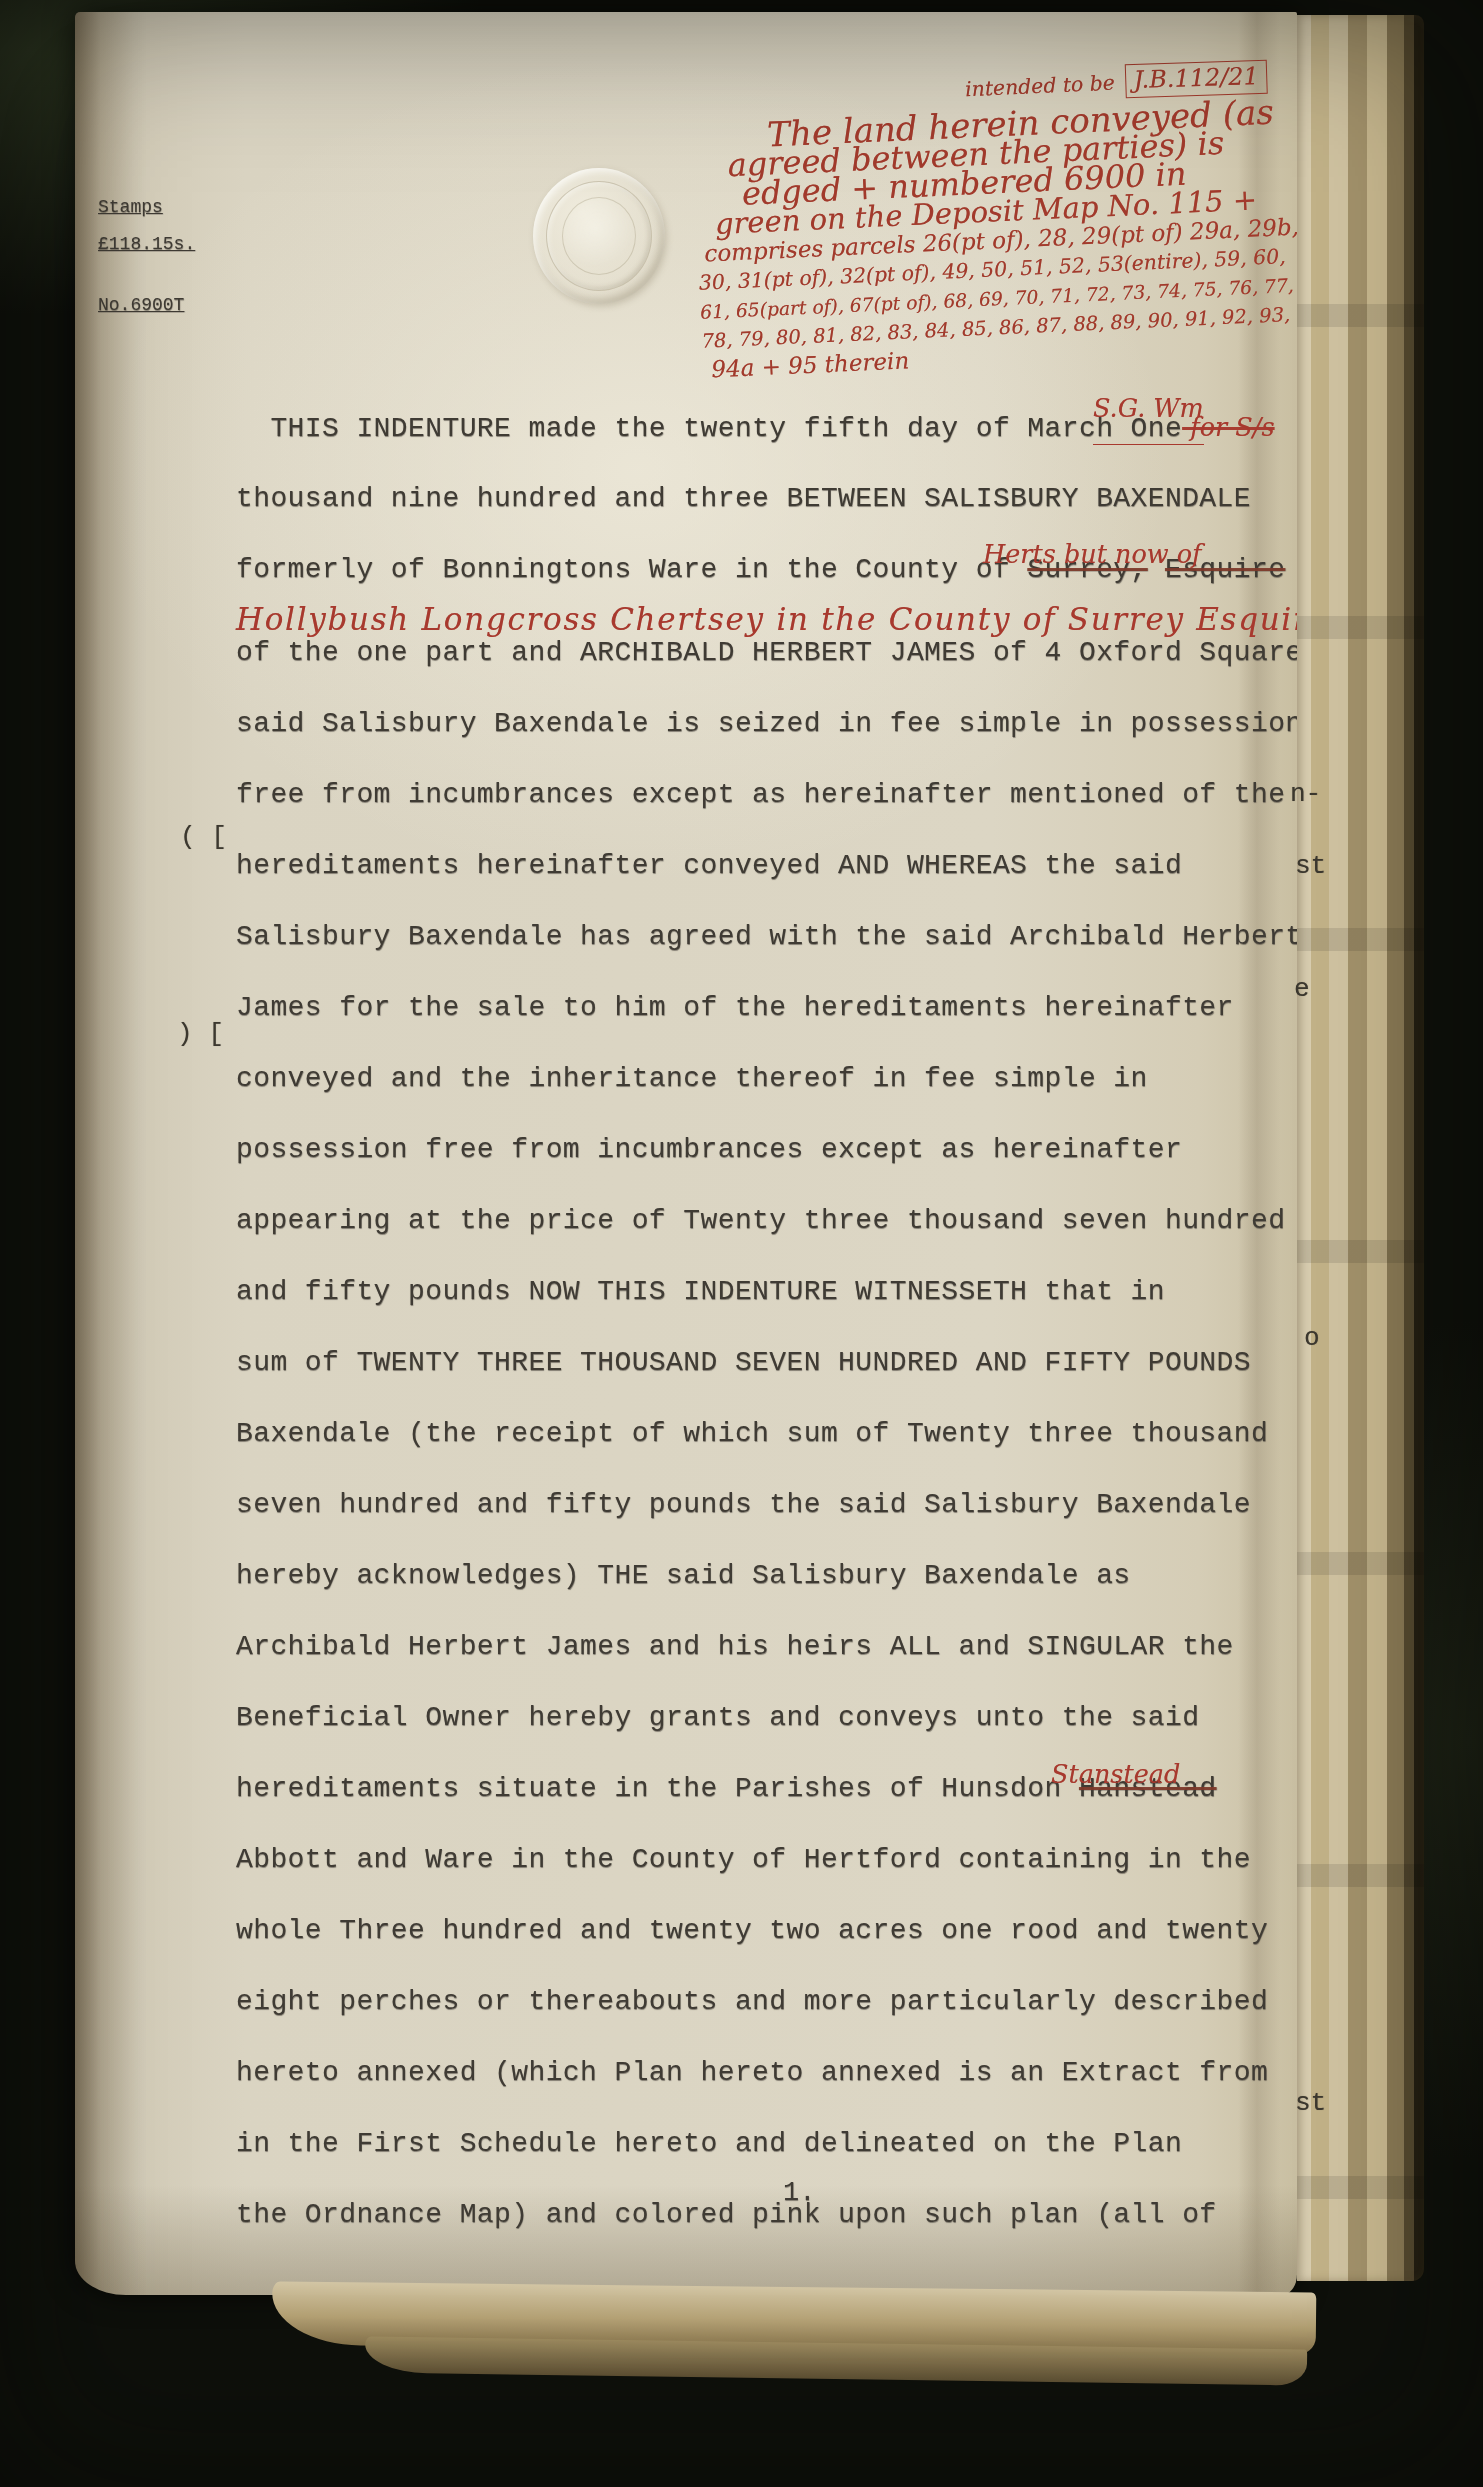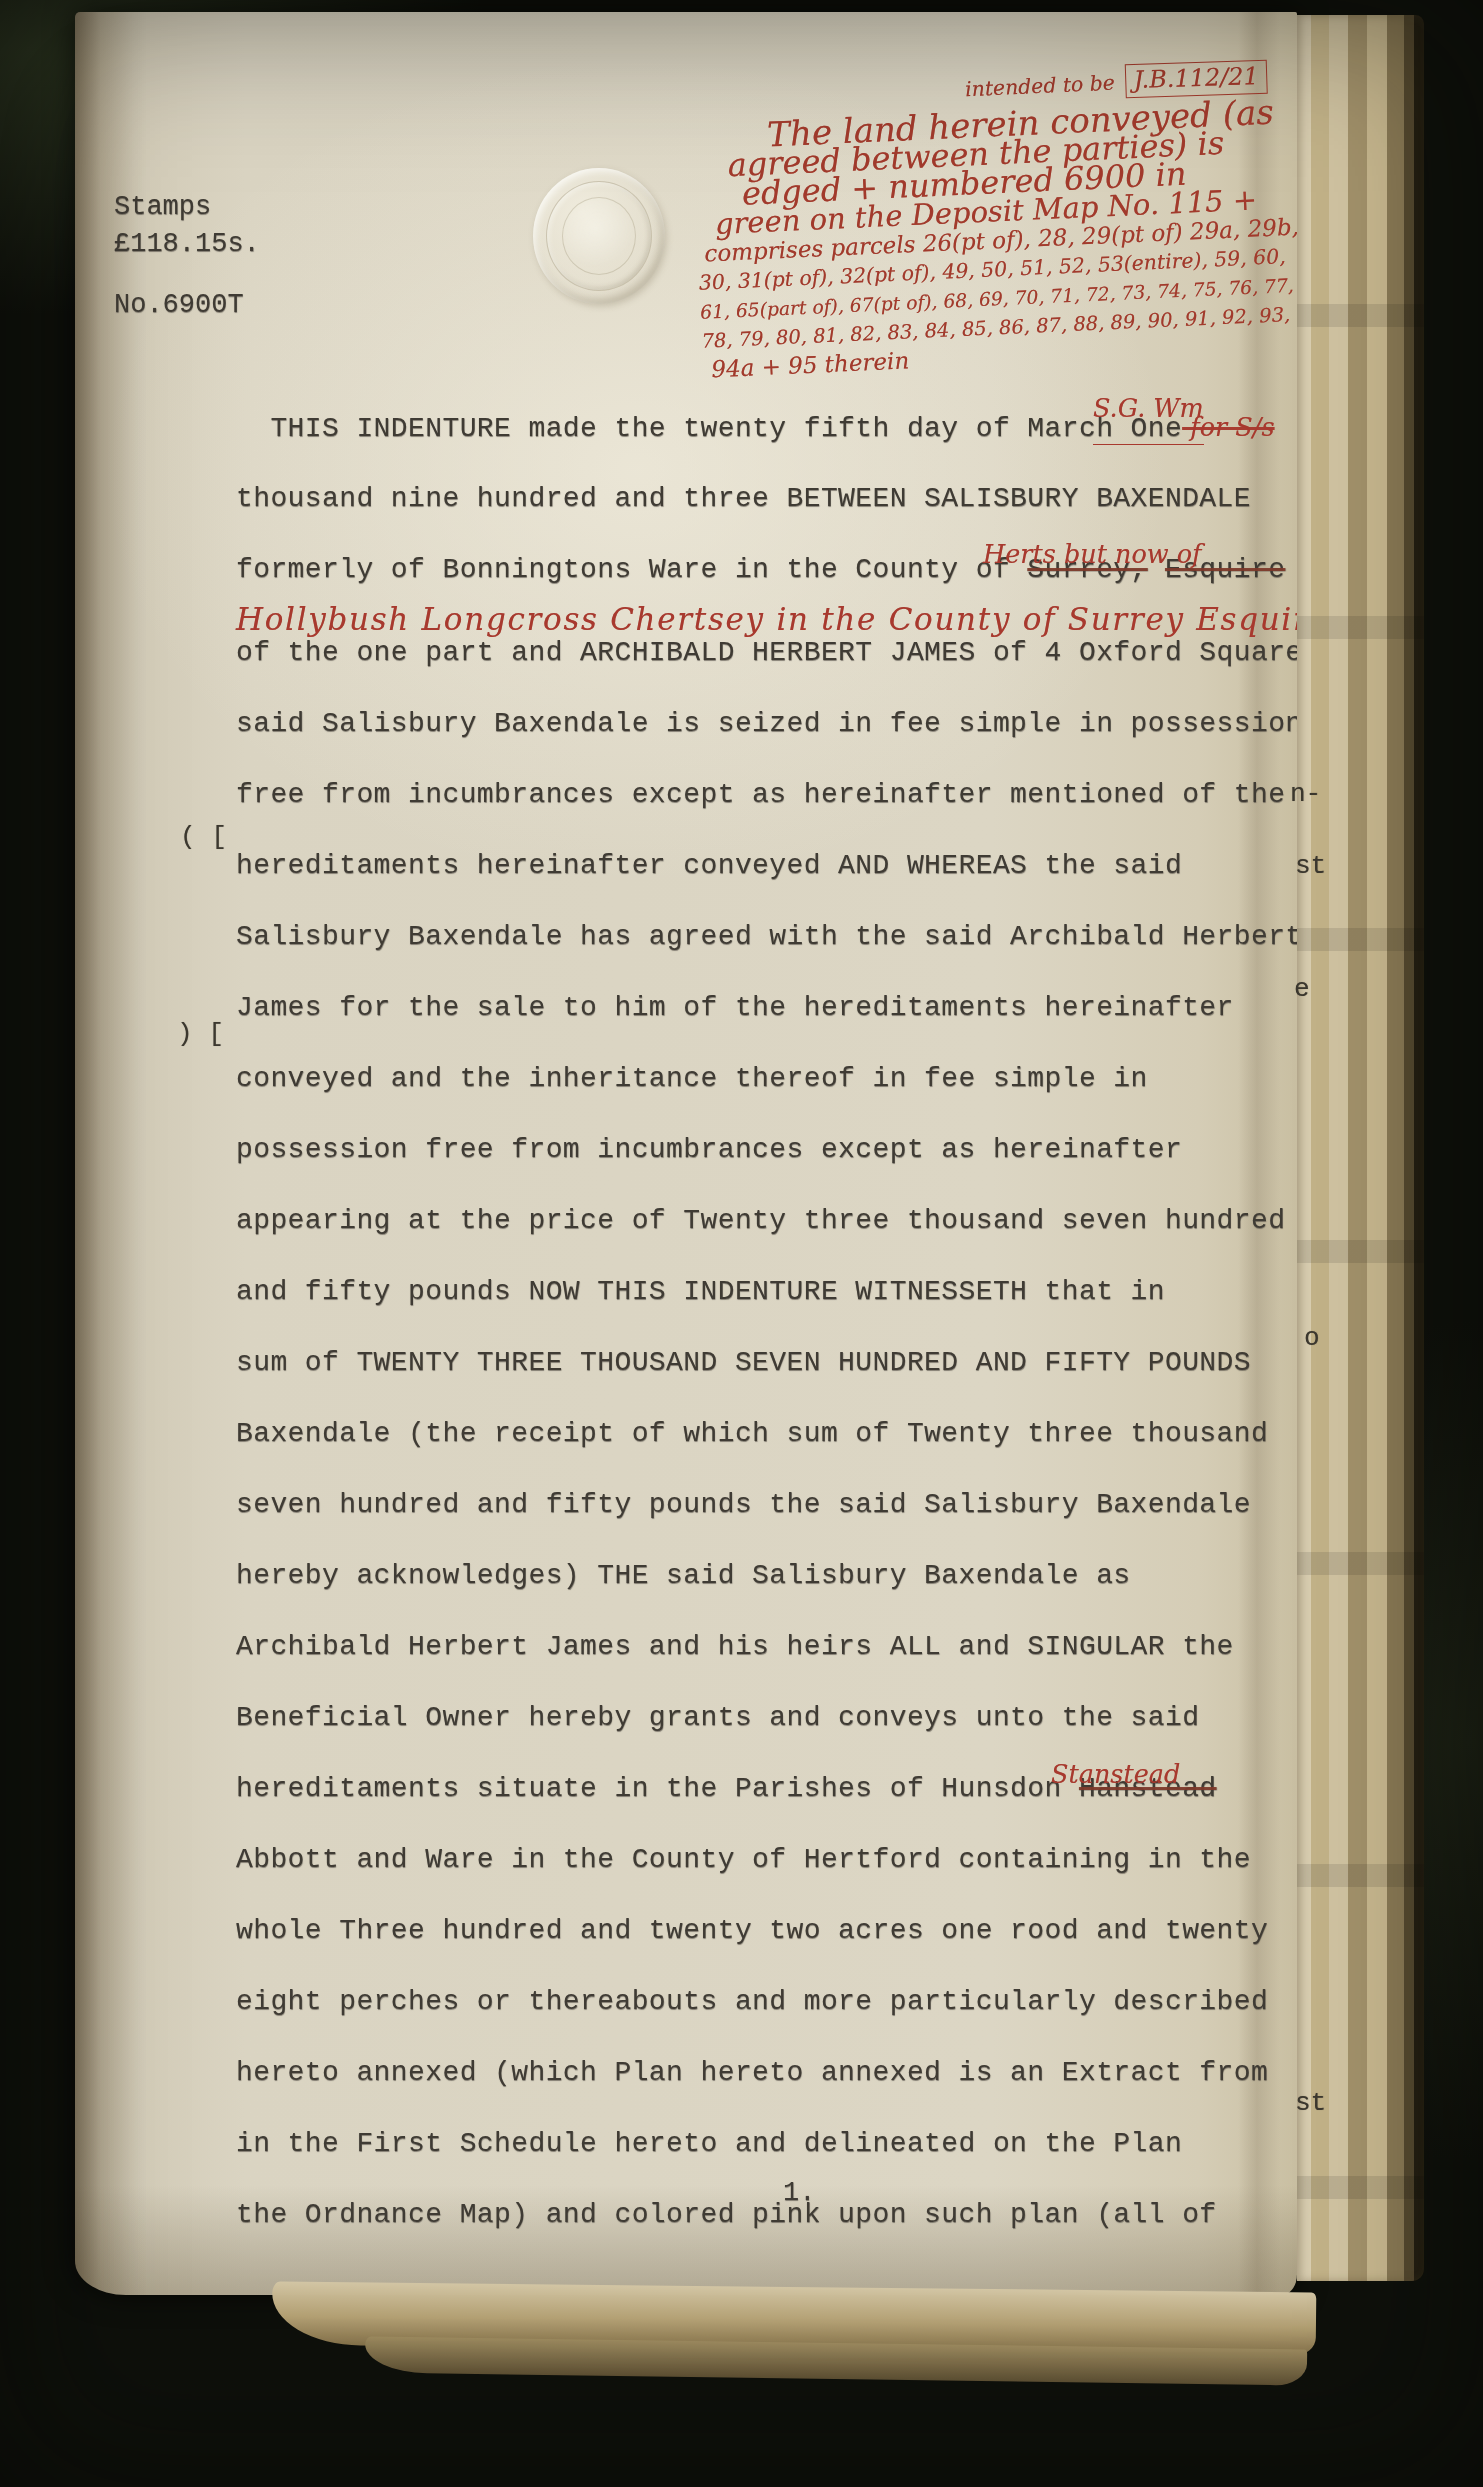--- a/index.html
+++ b/index.html
@@ -15,23 +15,23 @@
     box-shadow:0 0 29px rgba(0,0,0,0.65);
     background:
       linear-gradient(90deg, rgba(0,0,0,0) 1163px, rgba(110,95,70,0.22) 1182px, rgba(0,0,0,0) 1205px),
       linear-gradient(90deg, rgba(70,58,38,0.5) 0px, rgba(70,58,38,0.16) 25.5px, rgba(0,0,0,0) 72px),
       linear-gradient(0deg, rgba(95,82,55,0.35) 0px, rgba(95,82,55,0) 110px),
       radial-gradient(764px 594px at 46% 20%, rgba(247,243,229,0.55), rgba(247,243,229,0) 70%),
       linear-gradient(90deg, #bdb196 0px, #d3ccb8 59px, #dad4c2 170px, #dcd6c4 75%, #d5cdb6 92%, #c9bfa2 100%),
       #d8d2c0;}
 
   
-  .stamps{position:absolute;left:39px;top:177px;color:#3f3b34;
-    font-family:"Liberation Mono","DejaVu Sans Mono",monospace;font-size:27px;line-height:37px;
-    text-shadow:0.3px 0.5px 0.8px rgba(63,59,52,0.55);}
+  .stamps{position:absolute;left:23px;top:177px;color:#3f3b34;
+    font-family:"Liberation Mono","DejaVu Sans Mono",monospace;font-size:18px;line-height:37px;
+    text-shadow:0.3px 0.5px 0.8px rgba(63,59,52,0.55);text-decoration:underline;}
   .stamps .num{margin-top:24px;}
 
   
   .seal{position:absolute;left:458px;top:156px;width:132px;height:136px;border-radius:50%;
     background:radial-gradient(circle at 38% 32%, rgba(240,236,222,0.95), rgba(216,210,192,0) 72%);
     box-shadow:inset 2.5px 3.4px 7.6px rgba(255,255,252,0.85), inset -3.4px -4.2px 8.5px rgba(130,118,92,0.38), 1.7px 2.5px 6px rgba(130,118,92,0.28);}
   .seal-inner{position:absolute;inset:12.7px;border-radius:50%;border:1.7px solid rgba(150,138,110,0.35);
     box-shadow:inset 1.7px 1.7px 5.1px rgba(255,255,250,0.6), inset -1.7px -1.7px 5.1px rgba(130,118,92,0.3);}
   .seal-inner:after{content:"";position:absolute;inset:15.3px;border-radius:50%;
     border:0.8px solid rgba(150,138,110,0.3);

